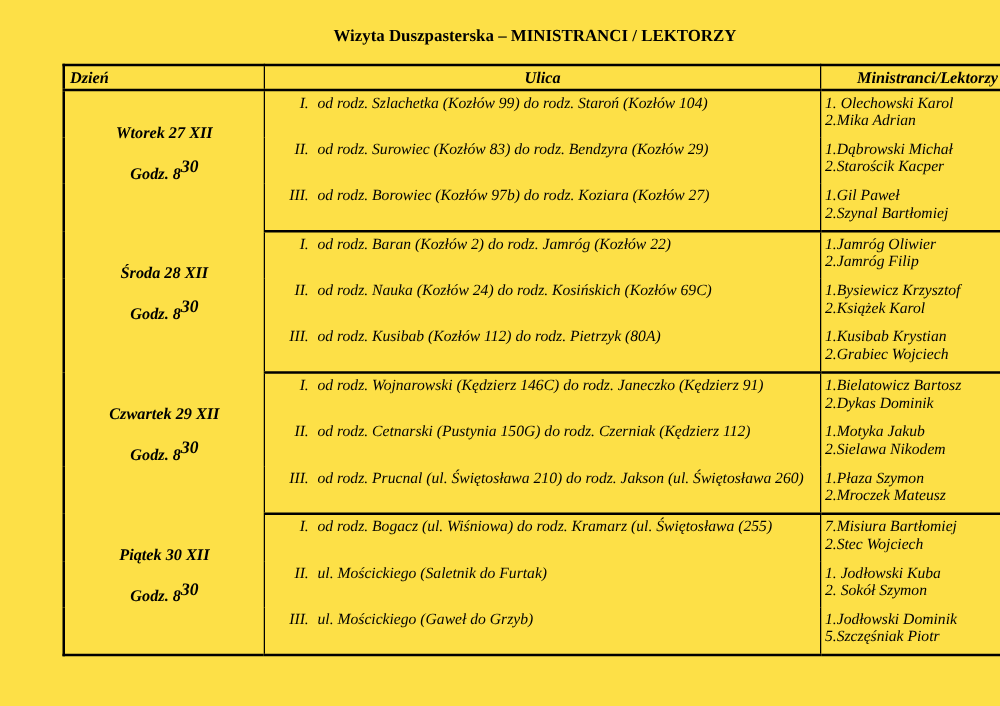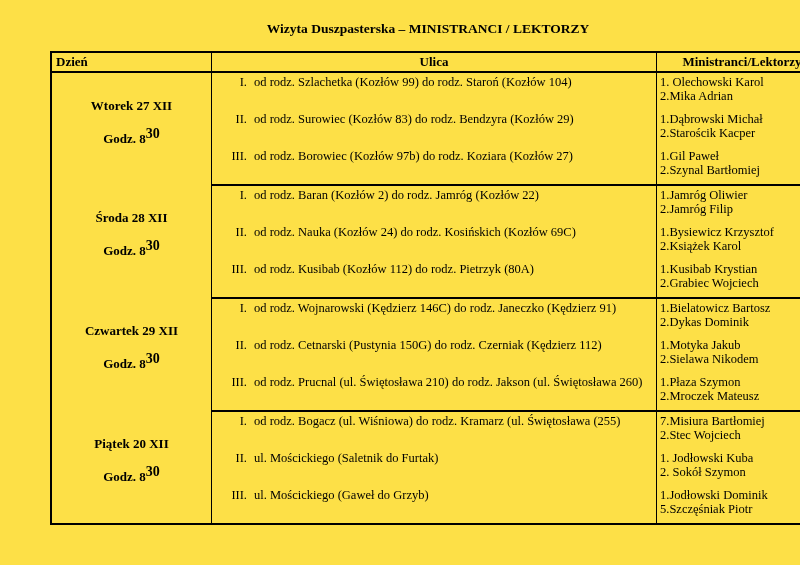--- a/index.html
+++ b/index.html
@@ -31,20 +31,21 @@
     table-layout: fixed;
     margin-left: 22px;
     margin-top: 13px;
     width: 757px;
     border: 2px solid #000;
   }
   th, td {
     border-left: 1px solid #000;
     border-right: 1px solid #000;
     font-size: 12.5px;
+    font-style: italic;
   }
   thead th {
     border-bottom: 2px solid #000;
     font-size: 13px;
     font-weight: bold;
     padding: 1px 4px;
     height: 15px;
   }
   th.col-day   { width: 151px; text-align: left; }
   th.col-street{ width: 436px; }
@@ -169,21 +170,21 @@
   </tr>
         <tr class="entry-row group-end">
     <td class="street-cell"><span class="numeral">III.</span><span>od rodz. Prucnal (ul. Świętosława 210) do rodz. Jakson (ul. Świętosława 260)</span></td>
     <td class="names-cell">
       <div class="name-line">1.Płaza Szymon</div>
       <div class="name-line">2.Mroczek Mateusz</div>
     </td>
   </tr>
         <tr class="entry-row">
     <td class="day-cell" rowspan="3">
-    <div class="day-name">Piątek 20 XII</div>
+    <div class="day-name">Piątek 30 XII</div>
     <div class="day-time"><span>Godz. 8</span><sup>30</sup></div>
   </td>
           <td class="street-cell"><span class="numeral">I.</span><span>od rodz. Bogacz (ul. Wiśniowa) do rodz. Kramarz (ul. Świętosława (255)</span></td>
     <td class="names-cell">
       <div class="name-line">7.Misiura Bartłomiej</div>
       <div class="name-line">2.Stec Wojciech</div>
     </td>
   </tr>
         <tr class="entry-row">
     <td class="street-cell"><span class="numeral">II.</span><span>ul. Mościckiego (Saletnik do Furtak)</span></td>

